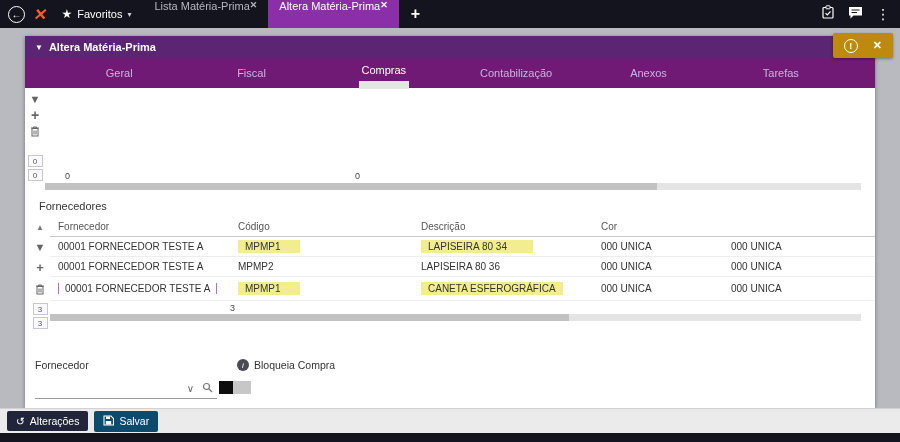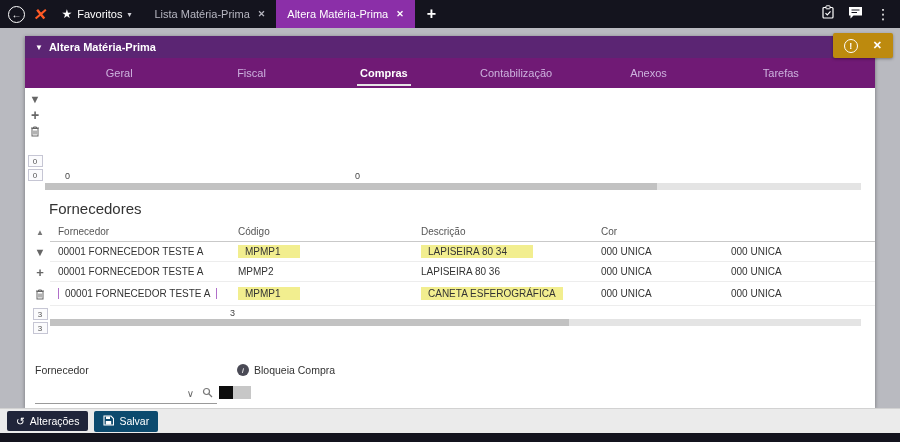--- a/index.html
+++ b/index.html
@@ -6,53 +6,53 @@
   html,body{width:900px;height:442px;overflow:hidden}
   body{font-family:"Liberation Sans",sans-serif;background:#b9bac0;position:relative}
 
   
   .topbar{height:28px;background:#14141e;display:flex;align-items:center;color:#fff}
   .back{width:17px;height:17px;border:1px solid #fff;border-radius:50%;display:flex;align-items:center;justify-content:center;font-size:10px;margin:0 9px 0 8px;cursor:pointer}
   .logo{color:#ff5a25;font-size:16px;font-weight:bold;margin-right:14px;transform:skewX(-10deg)}
   .fav{display:flex;align-items:center;gap:5px;font-size:11px;margin-right:12px;cursor:pointer}
   .fav .star{font-size:12px}
   .fav .fc{font-size:8px;color:#cfcfd6}
-  .ttab{height:28px;display:flex;align-items:center;gap:8px;padding:0 11px;font-size:11px;color:#b6b6c0;cursor:pointer}
+  .ttab{height:28px;display:flex;align-items:flex-start;padding:0 11px;font-size:11px;color:#b6b6c0;cursor:pointer}
   .ttab.active{background:#8b2fa8;color:#fff}
   .ttab .x{font-size:9px;font-weight:bold}
   .addtab{color:#fff;font-size:16px;margin-left:12px;font-weight:bold;cursor:pointer}
   .top-right{margin-left:auto;display:flex;align-items:center;gap:13px;margin-right:10px}
   .dots{font-size:14px;color:#fff;cursor:pointer}
 
   
   .toast{position:absolute;top:33px;right:7px;height:25px;background:#bd8a0e;color:#fff;display:flex;align-items:center;gap:9px;padding:0 11px;font-size:10.5px;font-weight:bold;border-radius:2px;z-index:9;box-shadow:0 1px 3px rgba(0,0,0,.35)}
   .warn-circle{width:14px;height:14px;border:1.5px solid #fff;border-radius:50%;display:flex;align-items:center;justify-content:center;font-size:9px;flex:0 0 auto}
   .toast .x{font-size:11px;margin-left:6px;cursor:pointer}
 
   
   .card{position:absolute;left:25px;top:36px;width:850px;height:372px;background:#fff;box-shadow:0 1px 4px rgba(0,0,0,.4)}
   .card-header{height:22px;background:#5b2573;color:#fff;font-size:11px;font-weight:bold;display:flex;align-items:center;gap:6px;padding-left:10px}
   .card-header .caret{font-size:8px}
   .tabstrip{height:30px;background:#701a75;display:flex;align-items:stretch;padding:0 28px}
   .ptab{flex:1;display:flex;align-items:center;justify-content:center;font-size:11px;color:#cdb2de;cursor:pointer}
-  .ptab.active span{color:#fff;font-weight:bold;border-bottom:2px solid #e5e5e5;padding:6px 3px 5px}
+  .ptab.active span{color:#fff;font-weight:normal;border-bottom:8px solid #e5e5e5;padding:6px 3px 5px}
 
   
   .upper-grid{height:104px;display:flex}
   .gtool{width:20px;display:flex;flex-direction:column;align-items:center;padding-top:3px;color:#666}
   .gtool .ic{height:16px;display:flex;align-items:center;justify-content:center;font-size:11px;cursor:pointer}
   .gtool .plus{font-size:14px;font-weight:bold}
   .ncell{width:15px;height:12px;border:1px solid #c6c6d4;background:#fbfbfd;font-size:8px;display:flex;align-items:center;justify-content:center;color:#555;margin-top:2px}
   .gbody{flex:1;position:relative}
   .gfoot-val{position:absolute;bottom:11px;font-size:9px;color:#444}
   .hscroll{position:absolute;bottom:2px;left:0;right:14px;height:7px;background:#e4e4e4}
   .hthumb{height:100%;background:#c2c2c2;cursor:pointer}
 
   
-  .section-label{font-size:15px;color:#333;padding:8px 0 5px 24px}
+  .section-label{font-size:11px;color:#333;padding:8px 0 5px 14px}
   .table-area{display:flex;padding-left:5px}
   .ttool{width:20px;display:flex;flex-direction:column;align-items:center;color:#666}
   .ttool .hd{height:20px;display:flex;align-items:center;font-size:8px;color:#777}
   .ttool .ic{height:20px;display:flex;align-items:center;justify-content:center;font-size:11px;cursor:pointer}
   .ttool .ic.r3{height:24px}
   .grid{flex:1}
   .trow{display:flex;align-items:center;height:20px;border-bottom:1px solid #ededed;font-size:10px;color:#333}
   .trow.head{color:#555;border-bottom:1px solid #c9c9c9}
   .trow.r3{height:24px}
   .cell{padding-left:8px;overflow:hidden;white-space:nowrap}

